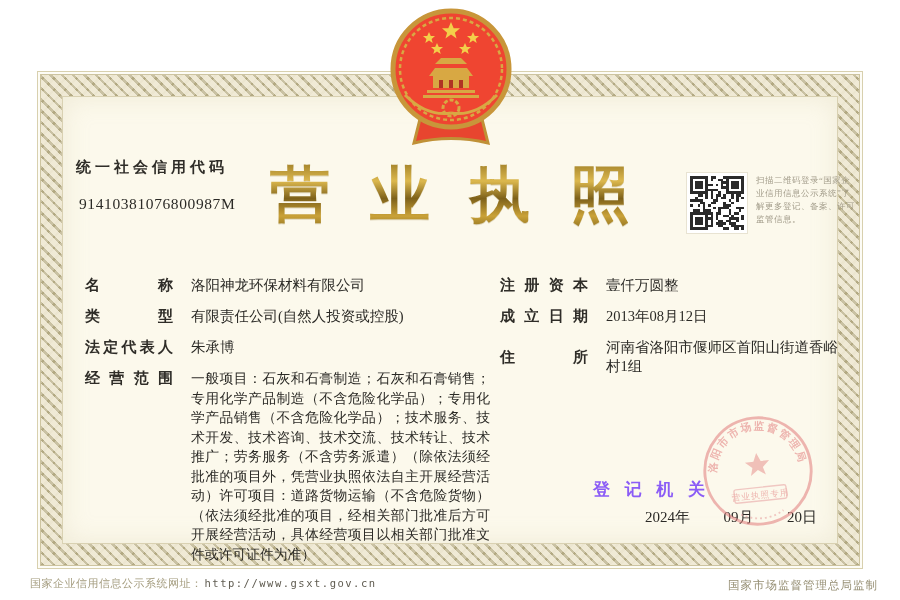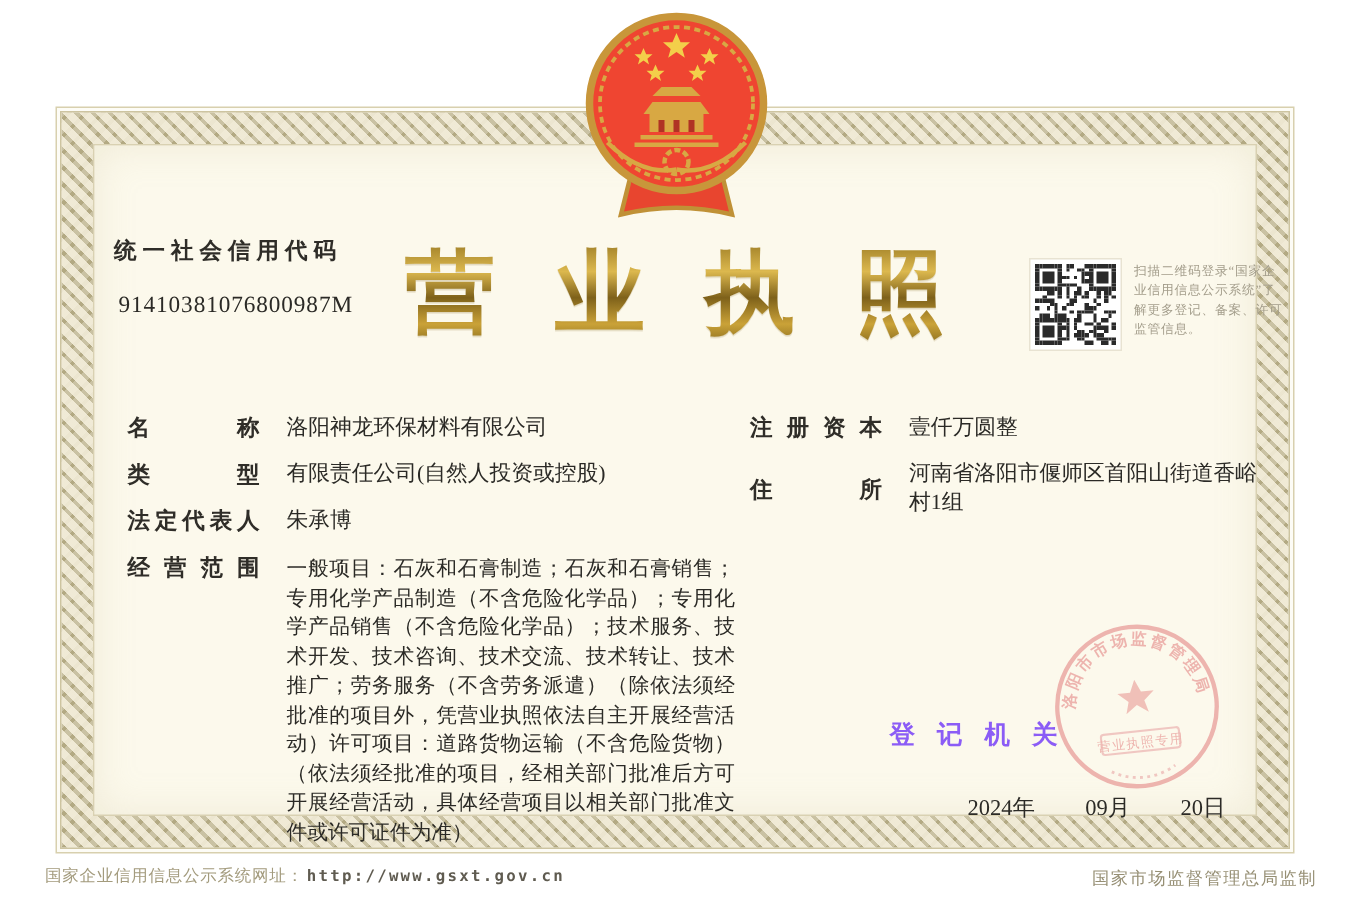--- a/index.html
+++ b/index.html
@@ -68,31 +68,31 @@
   .row .fval{flex:1;padding-left:18px;font-size:14.5px;color:#2b2a26;line-height:19px;}
   .row.scope .fval{font-size:13.8px;line-height:19.5px;text-align:justify;}
   
   .authority{
     position:absolute;left:593px;top:478px;width:112px;z-index:6;
     font-weight:bold;font-size:17px;color:#8b5cf6;
     text-align:justify;text-align-last:justify;
     font-family:"Liberation Sans","DejaVu Sans",sans-serif;
   }
   .regdate{
-    position:absolute;left:645px;top:529px;width:172px;z-index:6;
+    position:absolute;left:645px;top:508px;width:172px;z-index:6;
     display:flex;justify-content:space-between;
     font-size:15px;color:#2b2a26;
   }
   .seal{position:absolute;left:700px;top:413px;width:116px;height:116px;z-index:7;
     opacity:.55;transform:rotate(-6deg);}
   
   .foot-left{position:absolute;left:30px;top:576px;font-size:11px;color:#a39b7d;letter-spacing:.5px;}
   .foot-left .url{
     font-family:"DejaVu Sans Mono","Liberation Mono",monospace;
-    font-size:10.5px;color:#5f5b50;letter-spacing:1.5px;font-weight:bold;margin-left:2px;
+    font-size:10.5px;color:#5f5b50;letter-spacing:1.5px;font-weight:normal;margin-left:2px;
   }
   .foot-right{position:absolute;right:22px;top:578px;font-size:11.5px;color:#968f74;letter-spacing:1px;}
 </style>
 </head>
 <body>
 
 <div class="frame">
   <div class="paper"></div>
 </div>
 
@@ -595,20 +595,24 @@
     <span class="flab">经营范围</span>
     <span class="fval">一般项目：石灰和石膏制造；石灰和石膏销售；专用化学产品制造（不含危险化学品）；专用化学产品销售（不含危险化学品）；技术服务、技术开发、技术咨询、技术交流、技术转让、技术推广；劳务服务（不含劳务派遣）（除依法须经批准的项目外，凭营业执照依法自主开展经营活动）许可项目：道路货物运输（不含危险货物）（依法须经批准的项目，经相关部门批准后方可开展经营活动，具体经营项目以相关部门批准文件或许可证件为准）</span>
   </div>
 </div>
 
 <div class="col col-right">
   <div class="row">
     <span class="flab">注册资本</span>
     <span class="fval">壹仟万圆整</span>
   </div>
+  <div class="row">
+    <span class="flab">成立日期</span>
+    <span class="fval">2013年08月12日</span>
+  </div>
   <div class="row" style="align-items:center;margin-top:12px;">
     <span class="flab">住所</span>
     <span class="fval">河南省洛阳市偃师区首阳山街道香峪村1组</span>
   </div>
 </div>
 
 <div class="authority">登记机关</div>
 <div class="regdate">
   <span>2024年</span>
   <span>09月</span>

